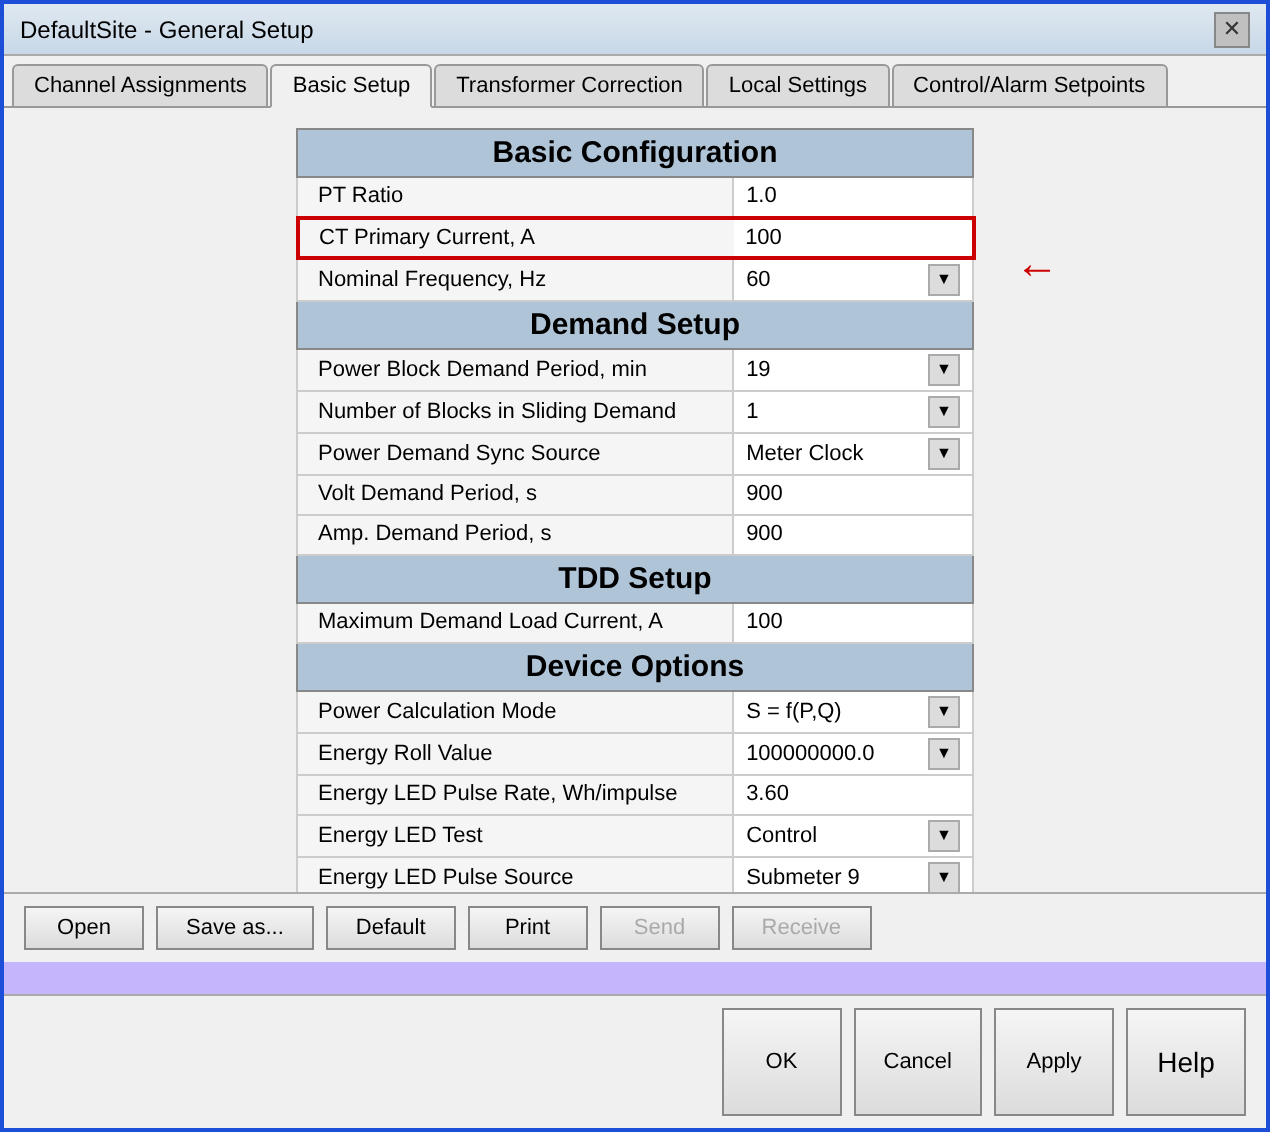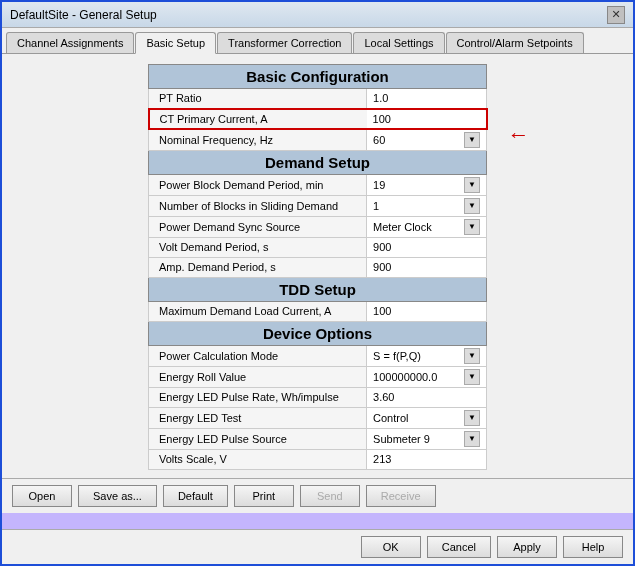--- a/index.html
+++ b/index.html
@@ -168,30 +168,30 @@
     }
     .btn-cancel {
       padding: 4px 14px;
       font-size: 11px;
       border: 1px solid #888;
       background: linear-gradient(to bottom, #f5f5f5, #dcdcdc);
       cursor: pointer;
       min-width: 60px;
     }
     .btn-apply {
-      padding: 4px 14px;
+      padding: 20px 14px;
       font-size: 11px;
       border: 1px solid #888;
       background: linear-gradient(to bottom, #f5f5f5, #dcdcdc);
       cursor: pointer;
       min-width: 60px;
     }
     .btn-help {
       padding: 4px 14px;
-      font-size: 11px;
+      font-size: 14px;
       border: 1px solid #888;
       background: linear-gradient(to bottom, #f5f5f5, #dcdcdc);
       cursor: pointer;
       min-width: 60px;
     }
   </style>
 </head>
 <body>
 
 <div class="window">

